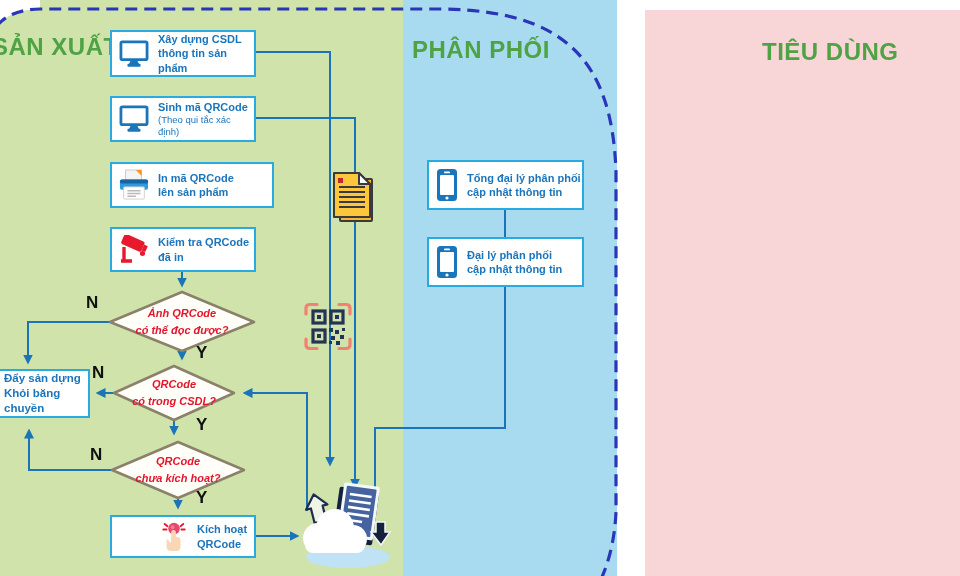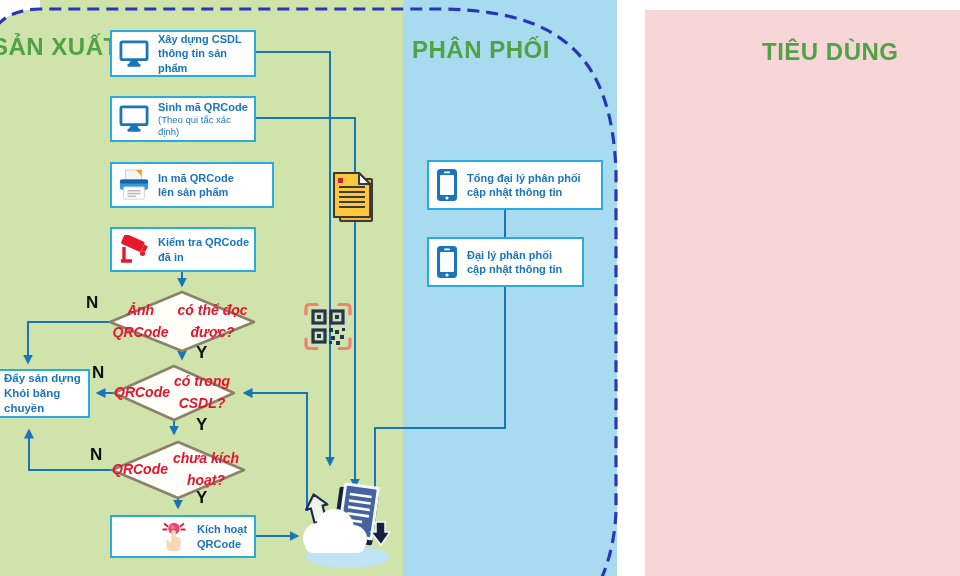--- a/index.html
+++ b/index.html
@@ -23,22 +23,22 @@
     padding-left:7px;
   }
   .step-text{color:#1b75bc;font-size:11px;font-weight:600;line-height:1.3;}
   .step-text .sub{font-size:9.5px;font-weight:400;}
   .reject-box{
     position:absolute;background:#fff;border:2px solid #29abe2;box-sizing:border-box;
     display:flex;flex-direction:column;justify-content:center;padding-left:10px;
   }
   .reject-box .step-text{font-size:11.5px;}
   .decision-text{
-    position:absolute;display:flex;flex-direction:row;align-items:center;justify-content:center;
-    color:#e4152d;font-size:14px;font-style:italic;font-weight:700;line-height:1.55;text-align:center;
+    position:absolute;display:flex;flex-direction:column;align-items:center;justify-content:center;
+    color:#e4152d;font-size:11px;font-style:italic;font-weight:700;line-height:1.55;text-align:center;
   }
   .yn-label{position:absolute;font-size:17px;font-weight:700;color:#101010;}
   .csdl-label{position:absolute;font-size:13px;font-weight:700;color:#2f9e49;text-align:center;}
   .icon{flex:0 0 auto;display:block;}
 </style>
 </head>
 <body>
 
 <div id="stage">
 
@@ -155,21 +155,21 @@
       </g>
       <circle cx="15" cy="9" r="6.2" fill="#e8476b"></circle>
       <circle cx="13.5" cy="7.5" r="2.2" fill="#ef7b94"></circle>
       <path d="M12 13 V22 Q12 24 10 24 L9 21 Q7 19 7 23 V28 Q7 33 12 33 H18 Q22 33 22 28 V21 Q22 18.5 20 18.5 L17 17.5 V13 Q17 10.5 14.5 10.5 Q12 10.5 12 13 Z" fill="#fbd6b4"></path>
     </svg>
     <div class="step-text">
       <div>Kích hoạt QRCode</div>
     </div>
   </div>
 
-  <div class="step-box" style="left:427px;top:160px;width:176px;height:50px;">
+  <div class="step-box" style="left:427px;top:160px;width:157px;height:50px;">
     <svg class="icon" width="22" height="34" viewBox="0 0 22 34">
       <rect x="1" y="1" width="20" height="32" rx="3.5" fill="#1b75bb"></rect>
       <rect x="4" y="7" width="14" height="20" rx="1" fill="#fff"></rect>
       <rect x="8" y="3.5" width="6" height="1.8" rx=".9" fill="#fff"></rect>
       <circle cx="11" cy="30" r="1.6" fill="#fff"></circle>
     </svg>
     <div class="step-text">
       <div>Tổng đại lý phân phối</div>
       <div>cập nhật thông tin</div>
     </div>

